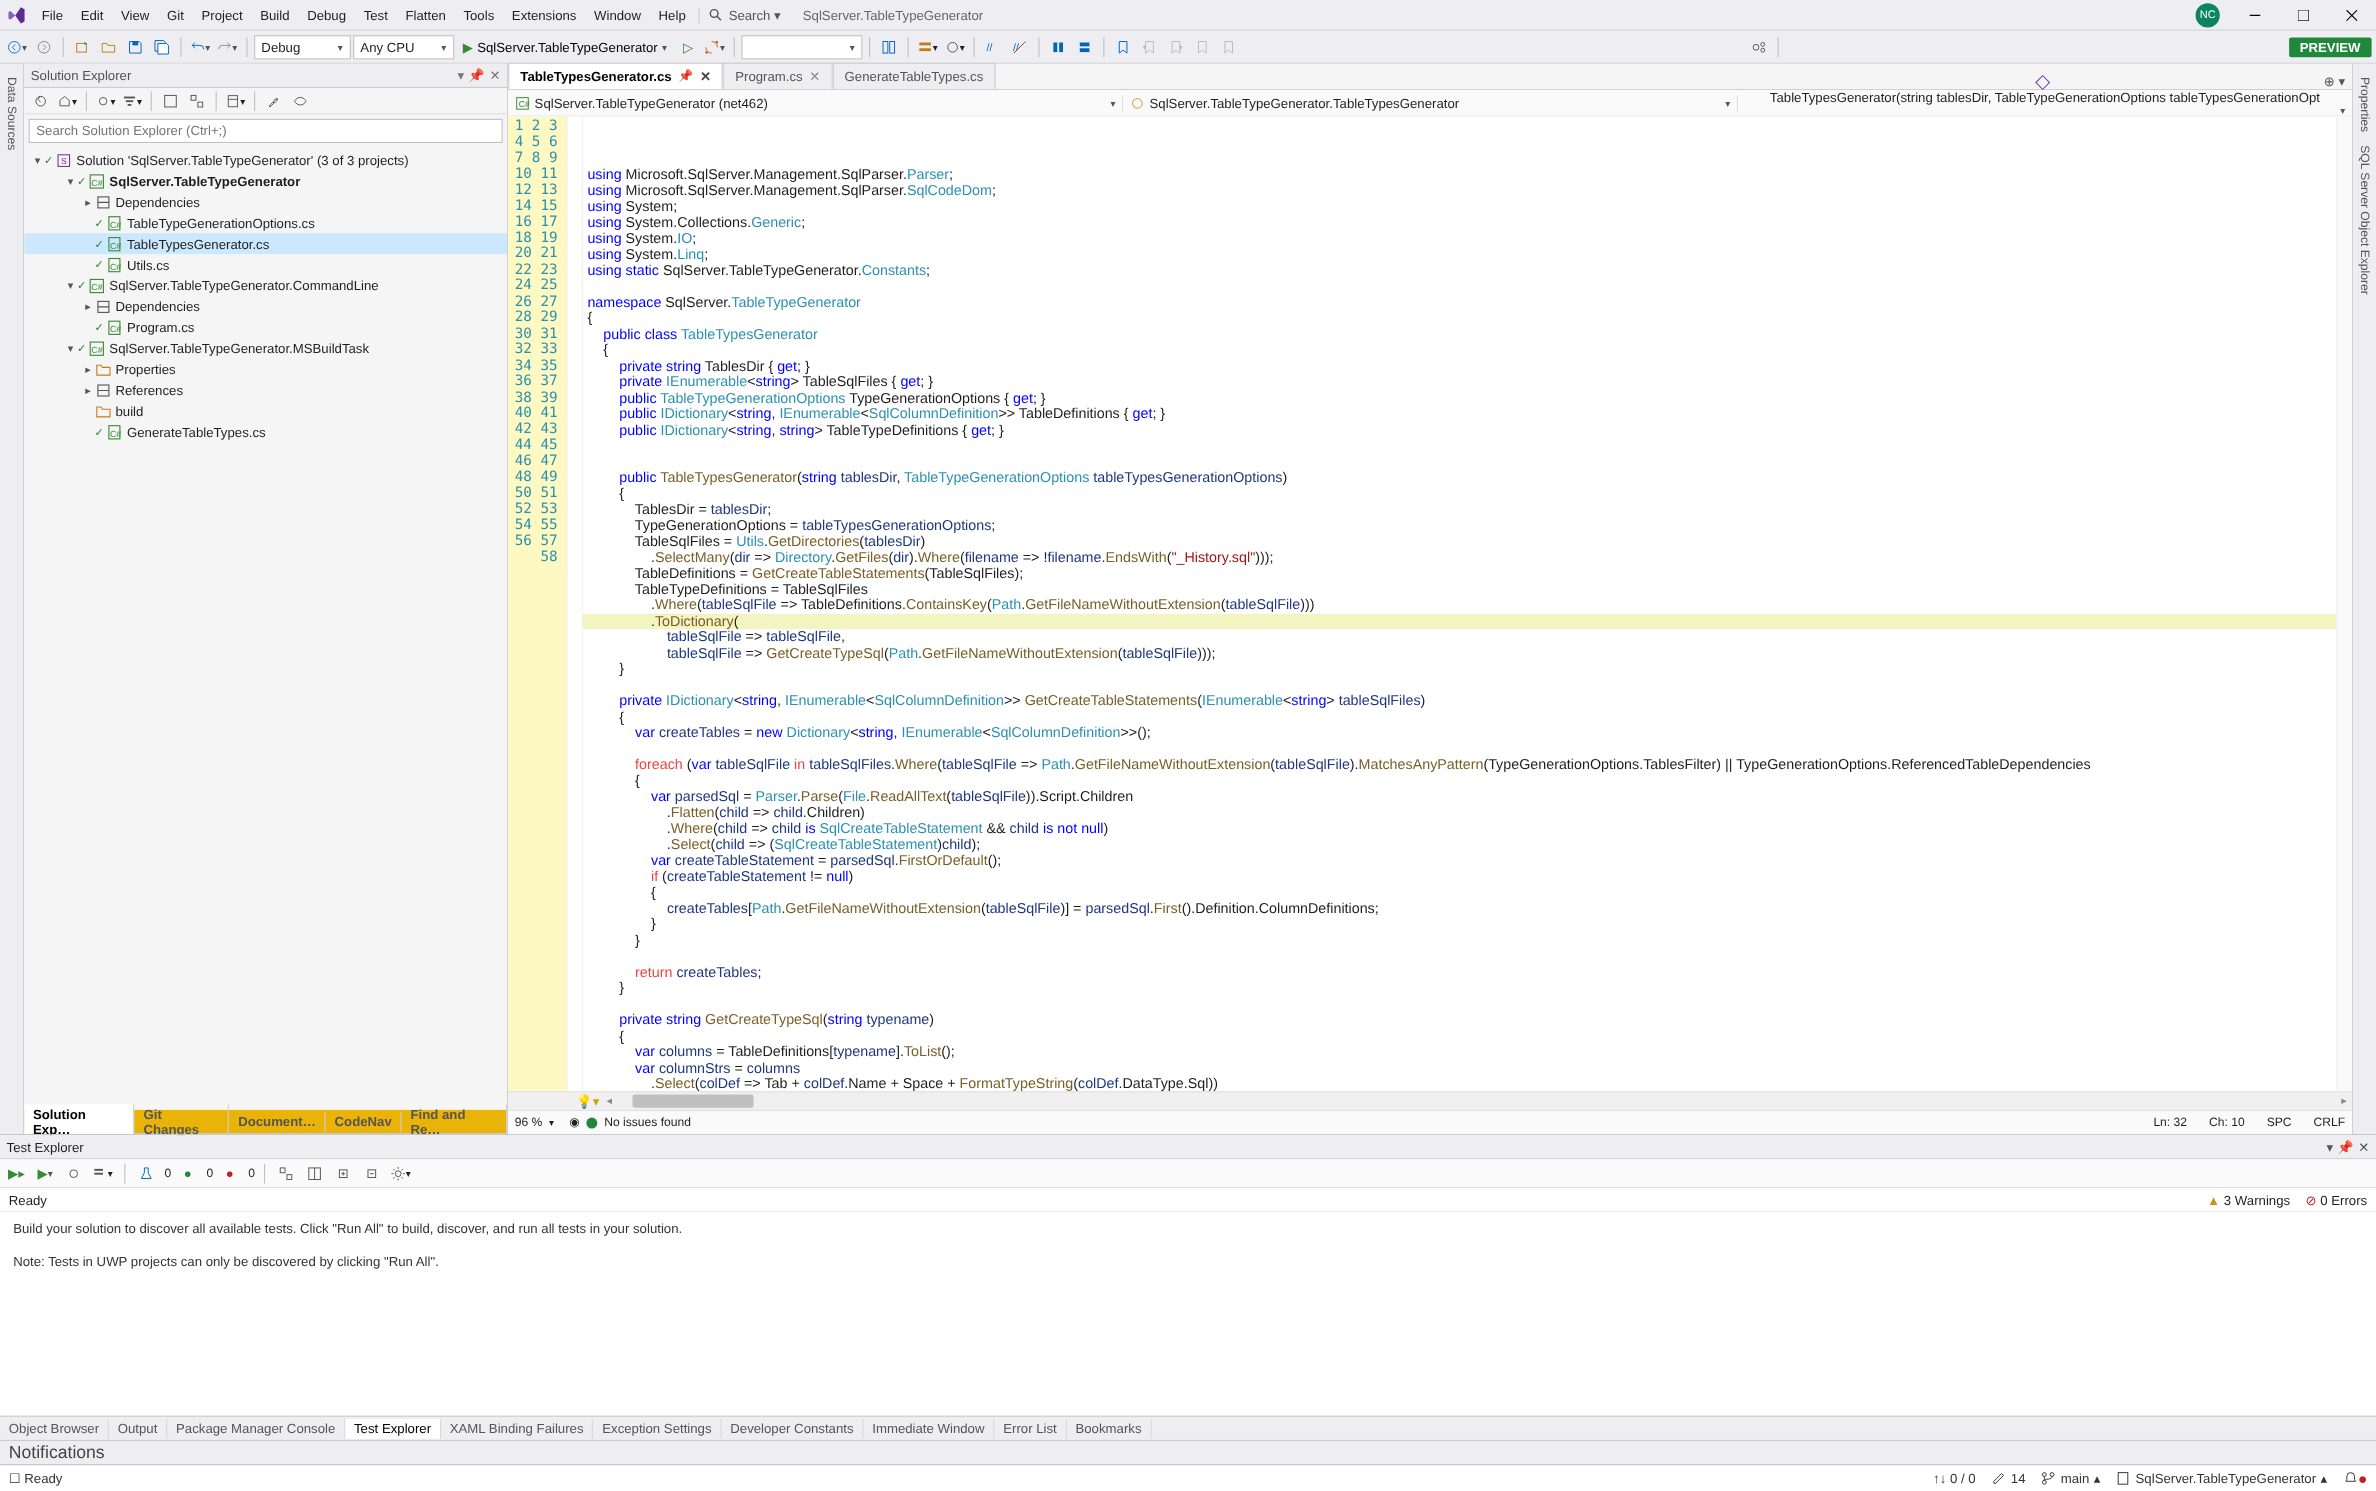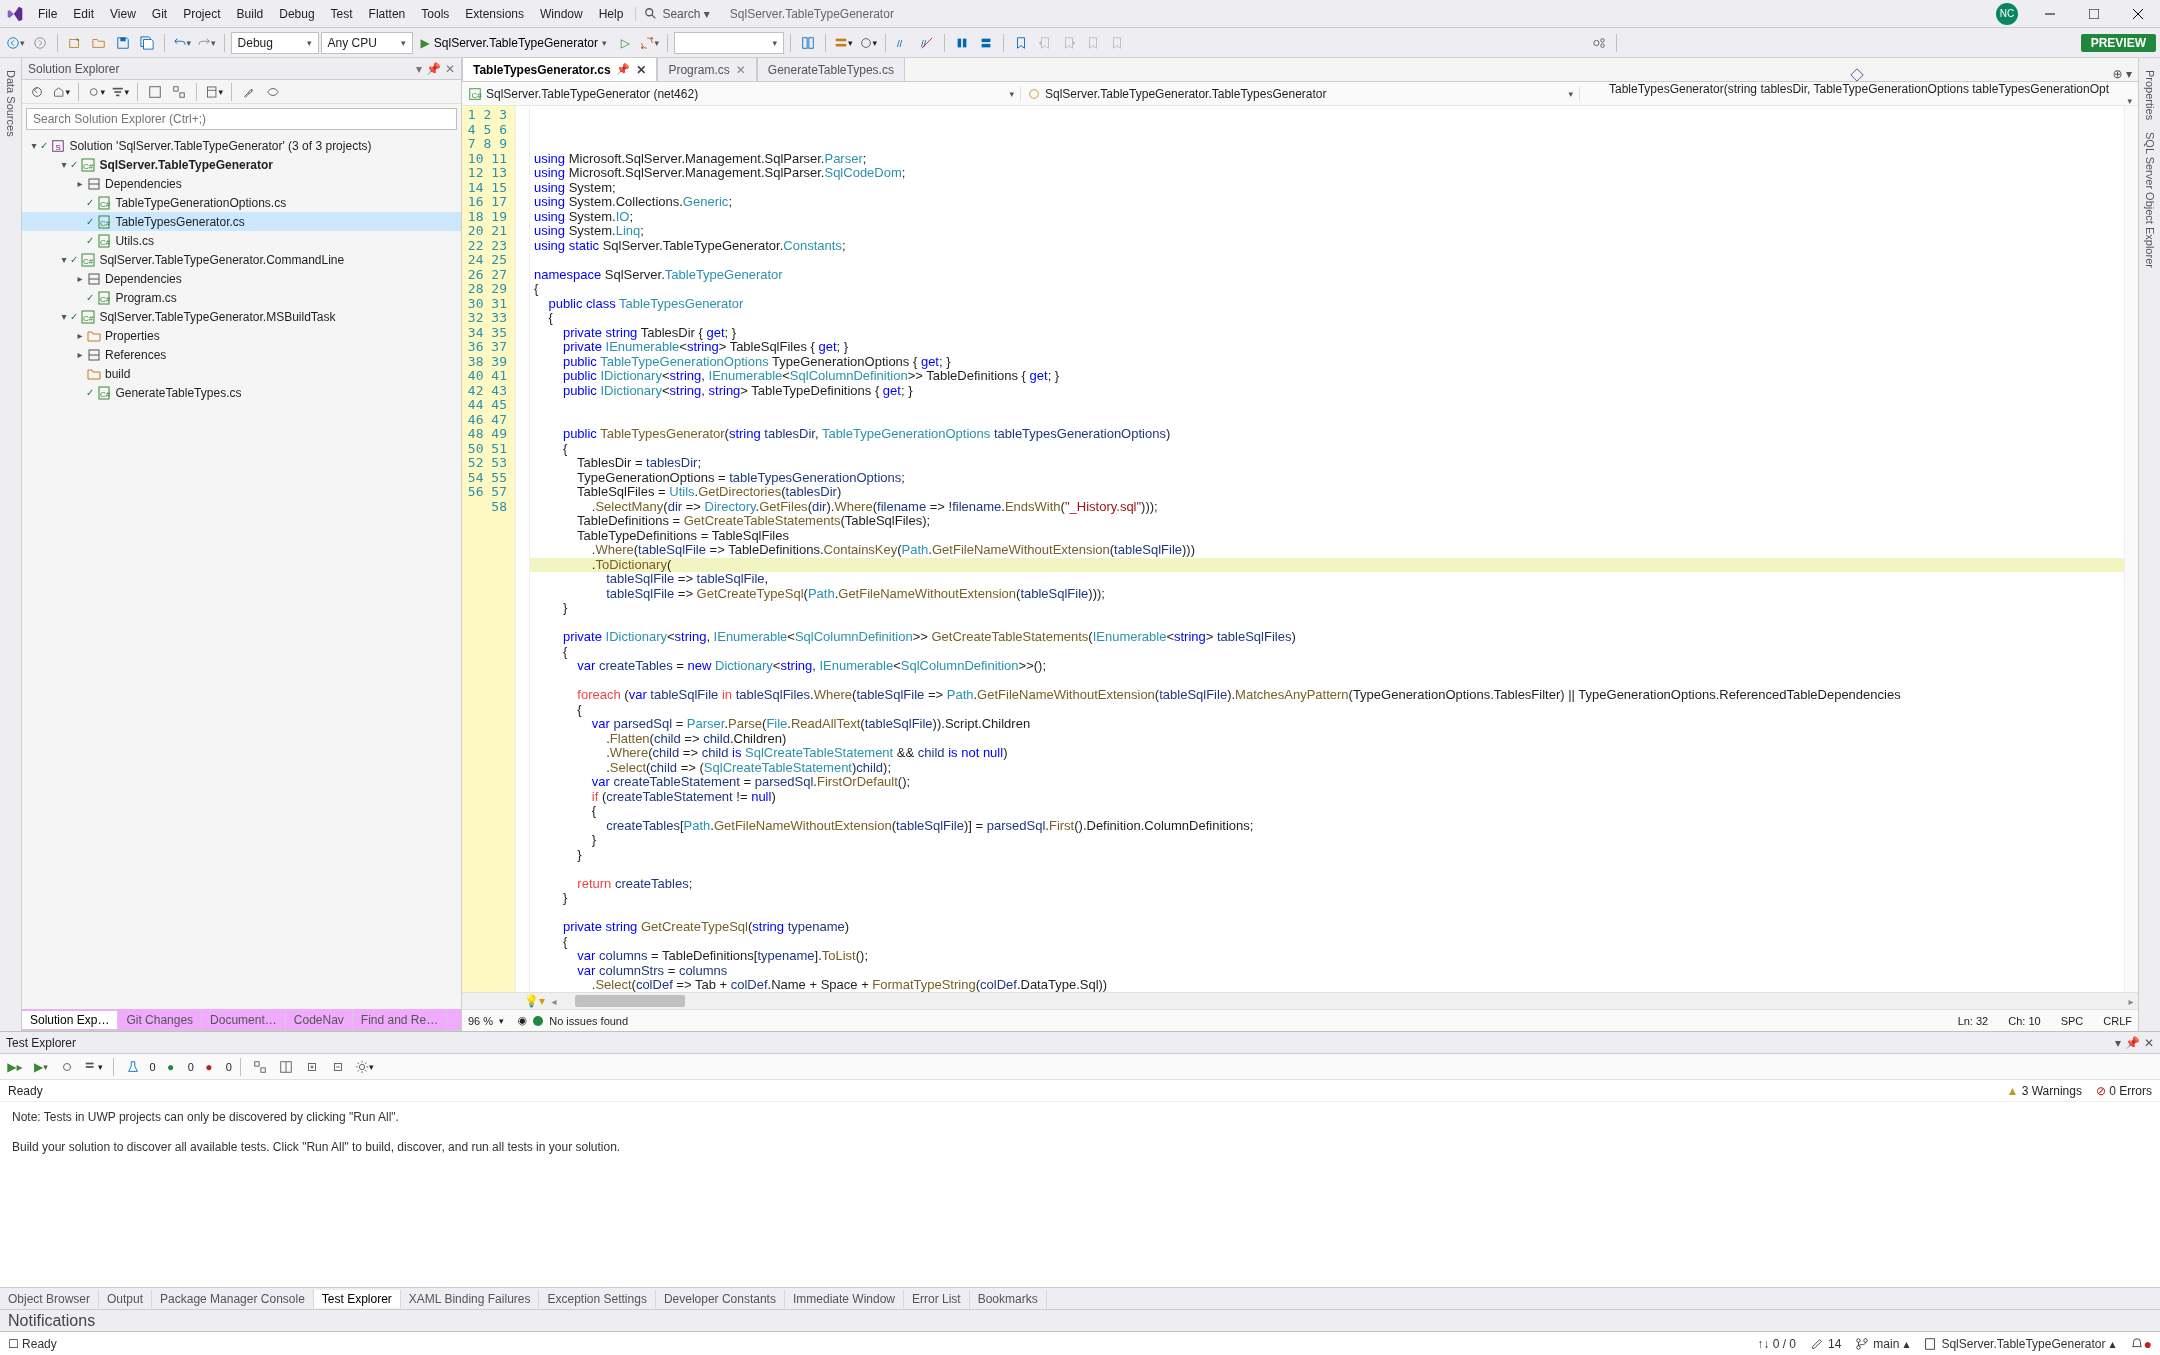--- a/index.html
+++ b/index.html
@@ -72,21 +72,21 @@
 
 .minimap { width:14px; background:#fafafa; border-left:1px solid #eee; position:relative;}
 .right-sidetab { width:22px; background:#eeeef2; border-left:1px solid #ccc; display:flex; flex-direction:column; align-items:center; padding-top:6px; }
 
 .status-editor { height:22px; display:flex; align-items:center; background:#fafafa; border-top:1px solid #e0e0e0; font-size:11px; padding:0 6px; gap:16px; }
 .status-editor .left-grp { display:flex; align-items:center; gap:6px; }
 .status-editor .right-grp { margin-left:auto; display:flex; gap:20px; }
 .ok-dot { width:10px; height:10px; border-radius:50%; background:#1f883d;}
 
 .bottom-pane { height:300px; display:flex; flex-direction:column; border-top:1px solid #c0c0c0; }
-.left-bot-tabs { height:22px; background:#f0abfc; display:flex; align-items:center; border-bottom:1px solid #ccc;}
+.left-bot-tabs { height:22px; background:#eab308; display:flex; align-items:center; border-bottom:1px solid #ccc;font-weight:bold;}
 .lbtab { padding:2px 8px; font-size:12px; border-right:1px solid #d0d0d0; color:#555;}
 .lbtab.active { background:#fff; color:#000; }
 .test-header { height:22px; background:#eeeef2; display:flex; align-items:center; padding:0 6px; font-size:12px; border-bottom:1px solid #ccc; }
 .test-header .pins { margin-left:auto; display:flex; gap:4px; color:#555;}
 .test-tb { height:26px; display:flex; align-items:center; gap:4px; padding:0 4px; border-bottom:1px solid #e0e0e0; background:#fafafa;}
 .test-body { flex:1; display:flex; flex-direction:column; background:#fff; }
 .ready-row { height:22px; display:flex; align-items:center; padding:0 8px; border-bottom:1px solid #eee; font-size:12px;}
 .ready-row .right { margin-left:auto; display:flex; gap:14px; align-items:center; }
 .warn-ico { color:#c09820; }
 .err-ico { color:#c02020; }
@@ -844,22 +844,22 @@
     </div>
   </div>
   <div class="test-body">
     <div class="ready-row">
       <span>Ready</span>
       <div class="right">
         <span><span class="warn-ico">▲</span> <span>3 Warnings</span></span>
         <span><span class="err-ico">⊘</span> <span>0 Errors</span></span>
       </div>
     </div>
+    <div class="hint-row">Build your solution to discover all available tests. Click "Run All" to build, discover, and run all tests in your solution.</div>
     <div class="hint-row">Note: Tests in UWP projects can only be discovered by clicking "Run All".</div>
-    <div class="hint-row">Build your solution to discover all available tests. Click "Run All" to build, discover, and run all tests in your solution.</div>
   </div>
   <div class="bot-tabs" id="bot-tabs">
       <div class="btab">Object Browser</div>
       <div class="btab">Output</div>
       <div class="btab">Package Manager Console</div>
       <div class="btab active">Test Explorer</div>
       <div class="btab">XAML Binding Failures</div>
       <div class="btab">Exception Settings</div>
       <div class="btab">Developer Constants</div>
       <div class="btab">Immediate Window</div>

